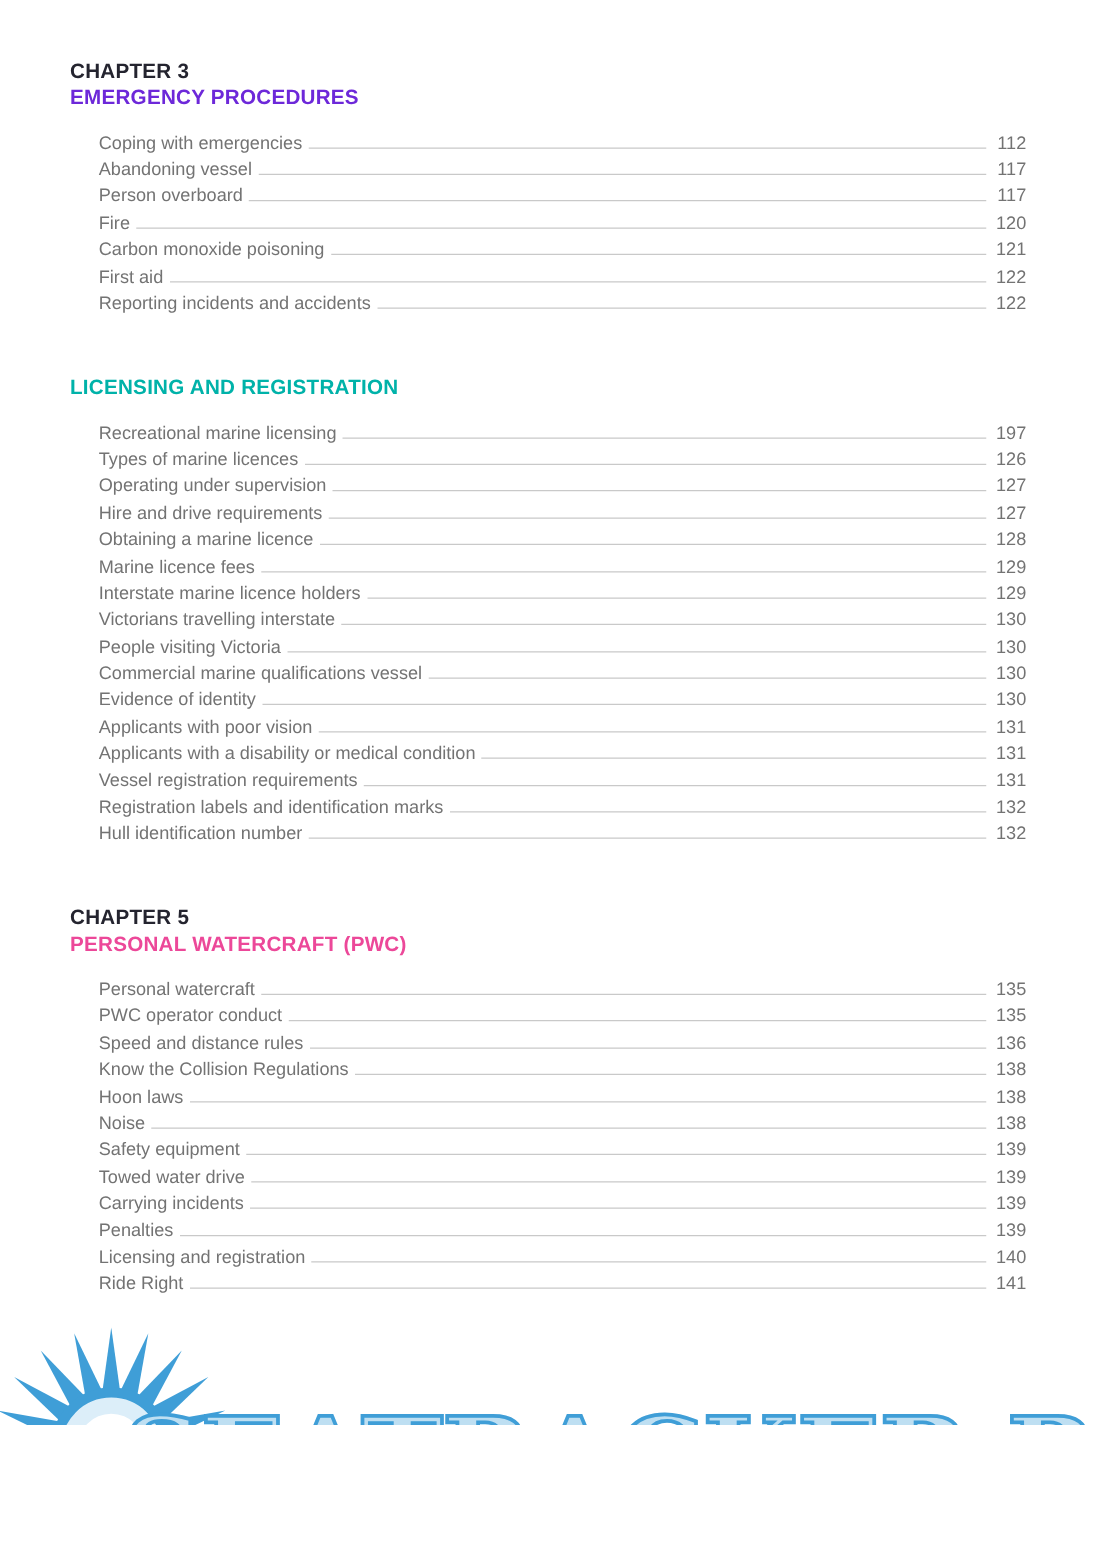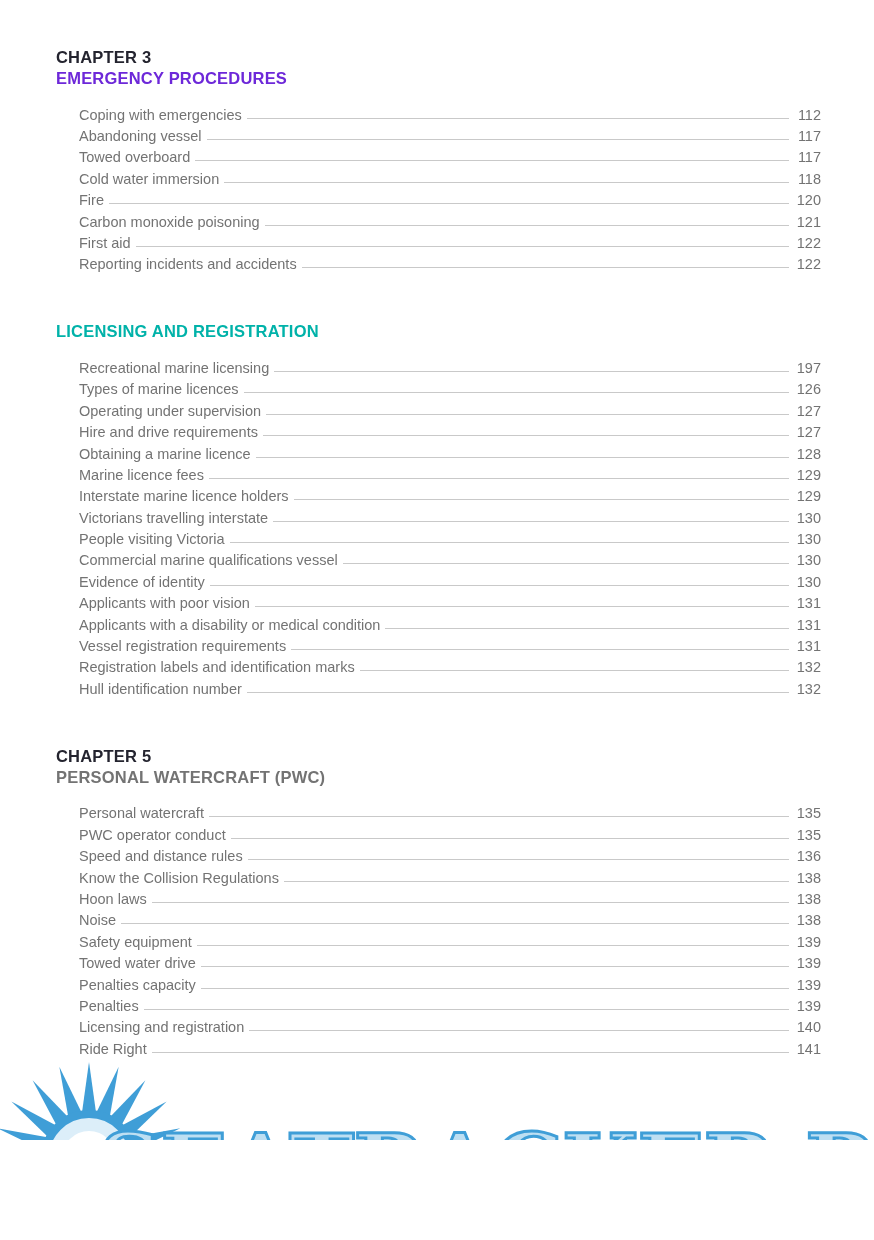--- a/index.html
+++ b/index.html
@@ -121,28 +121,23 @@
     <span class="entry-title">Coping with emergencies</span>
     <span class="leader"></span>
     <span class="entry-page">112</span>
   </li>
           <li class="entry">
     <span class="entry-title">Abandoning vessel</span>
     <span class="leader"></span>
     <span class="entry-page">117</span>
   </li>
           <li class="entry">
-    <span class="entry-title">Towed overboard</span>
+    <span class="entry-title">Person overboard</span>
     <span class="leader"></span>
     <span class="entry-page">117</span>
-  </li>
-          <li class="entry">
-    <span class="entry-title">Cold water immersion</span>
-    <span class="leader"></span>
-    <span class="entry-page">118</span>
   </li>
           <li class="entry">
     <span class="entry-title">Fire</span>
     <span class="leader"></span>
     <span class="entry-page">120</span>
   </li>
           <li class="entry">
     <span class="entry-title">Carbon monoxide poisoning</span>
     <span class="leader"></span>
     <span class="entry-page">121</span>
@@ -239,21 +234,21 @@
   </li>
           <li class="entry">
     <span class="entry-title">Hull identification number</span>
     <span class="leader"></span>
     <span class="entry-page">132</span>
   </li>
         </ul>
   </section>
       <section class="chapter">
     <h2 class="chapter-label">CHAPTER 5</h2>
-    <h3 class="chapter-title" style="color: #737373;">PERSONAL WATERCRAFT (PWC)</h3>
+    <h3 class="chapter-title" style="color: #ec4899;">PERSONAL WATERCRAFT (PWC)</h3>
     <ul class="entries">
           <li class="entry">
     <span class="entry-title">Personal watercraft</span>
     <span class="leader"></span>
     <span class="entry-page">135</span>
   </li>
           <li class="entry">
     <span class="entry-title">PWC operator conduct</span>
     <span class="leader"></span>
     <span class="entry-page">135</span>
@@ -282,21 +277,21 @@
     <span class="entry-title">Safety equipment</span>
     <span class="leader"></span>
     <span class="entry-page">139</span>
   </li>
           <li class="entry">
     <span class="entry-title">Towed water drive</span>
     <span class="leader"></span>
     <span class="entry-page">139</span>
   </li>
           <li class="entry">
-    <span class="entry-title">Penalties capacity</span>
+    <span class="entry-title">Carrying incidents</span>
     <span class="leader"></span>
     <span class="entry-page">139</span>
   </li>
           <li class="entry">
     <span class="entry-title">Penalties</span>
     <span class="leader"></span>
     <span class="entry-page">139</span>
   </li>
           <li class="entry">
     <span class="entry-title">Licensing and registration</span>

